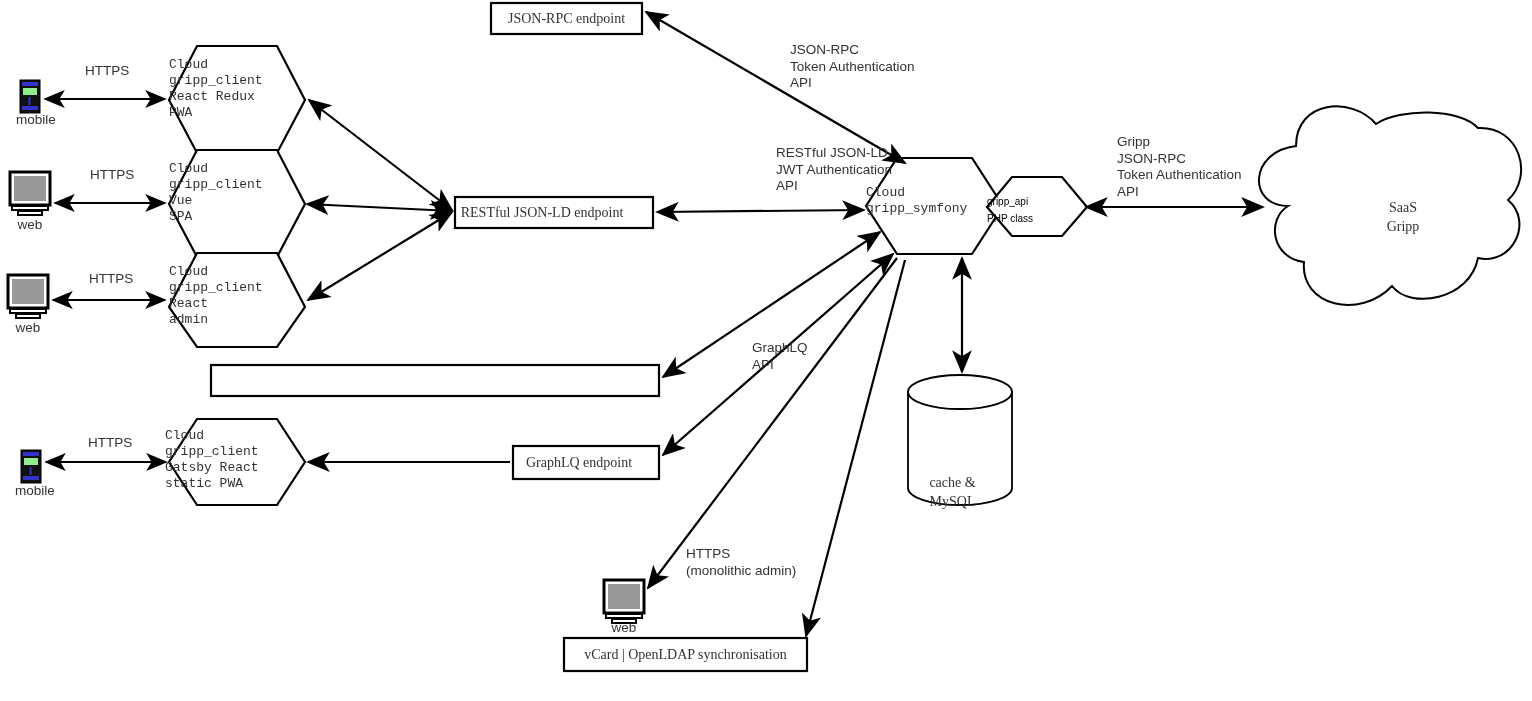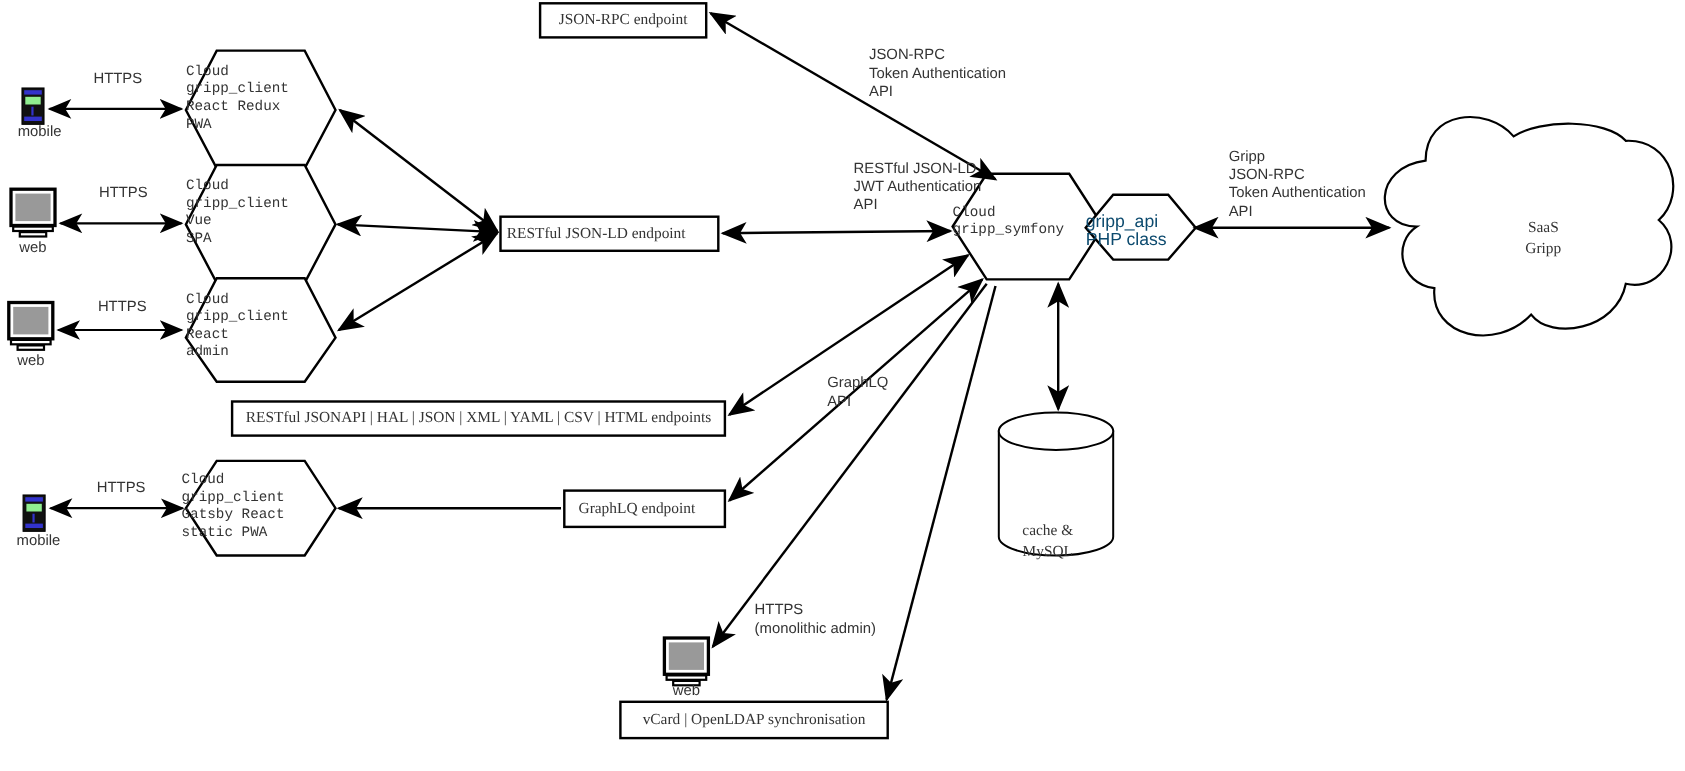--- a/index.html
+++ b/index.html
@@ -191,26 +191,25 @@
   <div class="nodelabel mono" style="left:169px; top:264px; width:136px;">Cloud
 gripp_client
 React
 admin</div>
   <div class="nodelabel mono" style="left:165px; top:428px; width:144px;">Cloud
 gripp_client
 Gatsby React
 static PWA</div>
   <div class="nodelabel mono" style="left:866px; top:185px; width:137px;">Cloud
 gripp_symfony</div>
-  <div class="nodelabel" style="left:987px; top:194px; width:100px; font-family:'Liberation Sans',sans-serif; font-size:16px; line-height:16.5px; color:#0c4a6e;">gripp_api
+  <div class="nodelabel" style="left:987px; top:194px; width:100px; font-family:'Liberation Sans',sans-serif; font-size:10px; line-height:16.5px; color:#000000;">gripp_api
 PHP class</div>
 
   <div class="boxtext" style="left:491px; top:10px; width:151px;">JSON-RPC endpoint</div>
   <div class="boxtext" style="left:455px; top:204px; width:174px;">RESTful JSON-LD endpoint</div>
-  <div class="boxtext" style="left:211px; top:372px; width:448px;">RESTful JSONAPI | HAL | JSON | XML | YAML | CSV | HTML endpoints</div>
   <div class="boxtext" style="left:513px; top:454px; width:132px;">GraphLQ endpoint</div>
   <div class="boxtext" style="left:564px; top:646px; width:243px;">vCard | OpenLDAP synchronisation</div>
 
   <div class="boxtext" style="left:908px; top:437px; width:89px; line-height:19px;margin-top:36px;">cache &amp;
 MySQL</div>
 
   <div class="boxtext" style="left:1353px; top:198px; width:100px; line-height:19px;">SaaS
 Gripp</div>
 
   <div class="lbl" style="left:85px; top:63px;">HTTPS</div>

